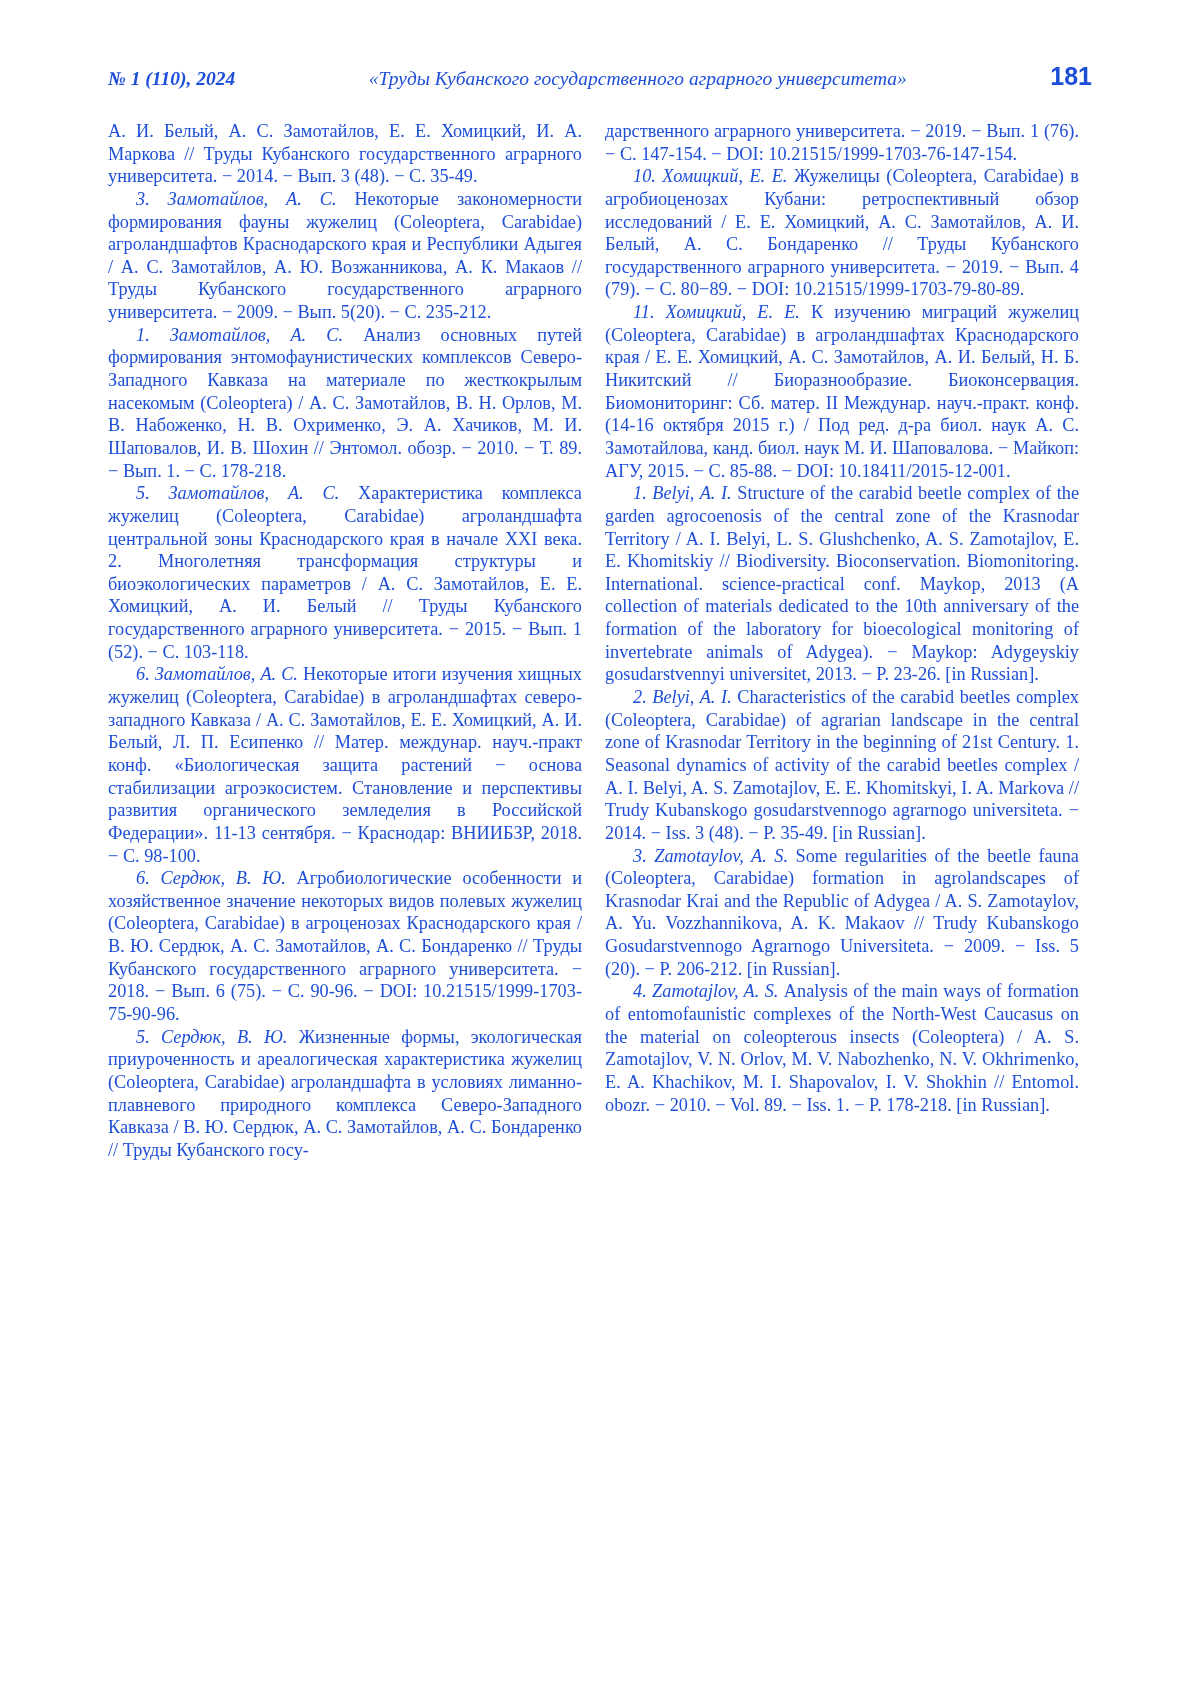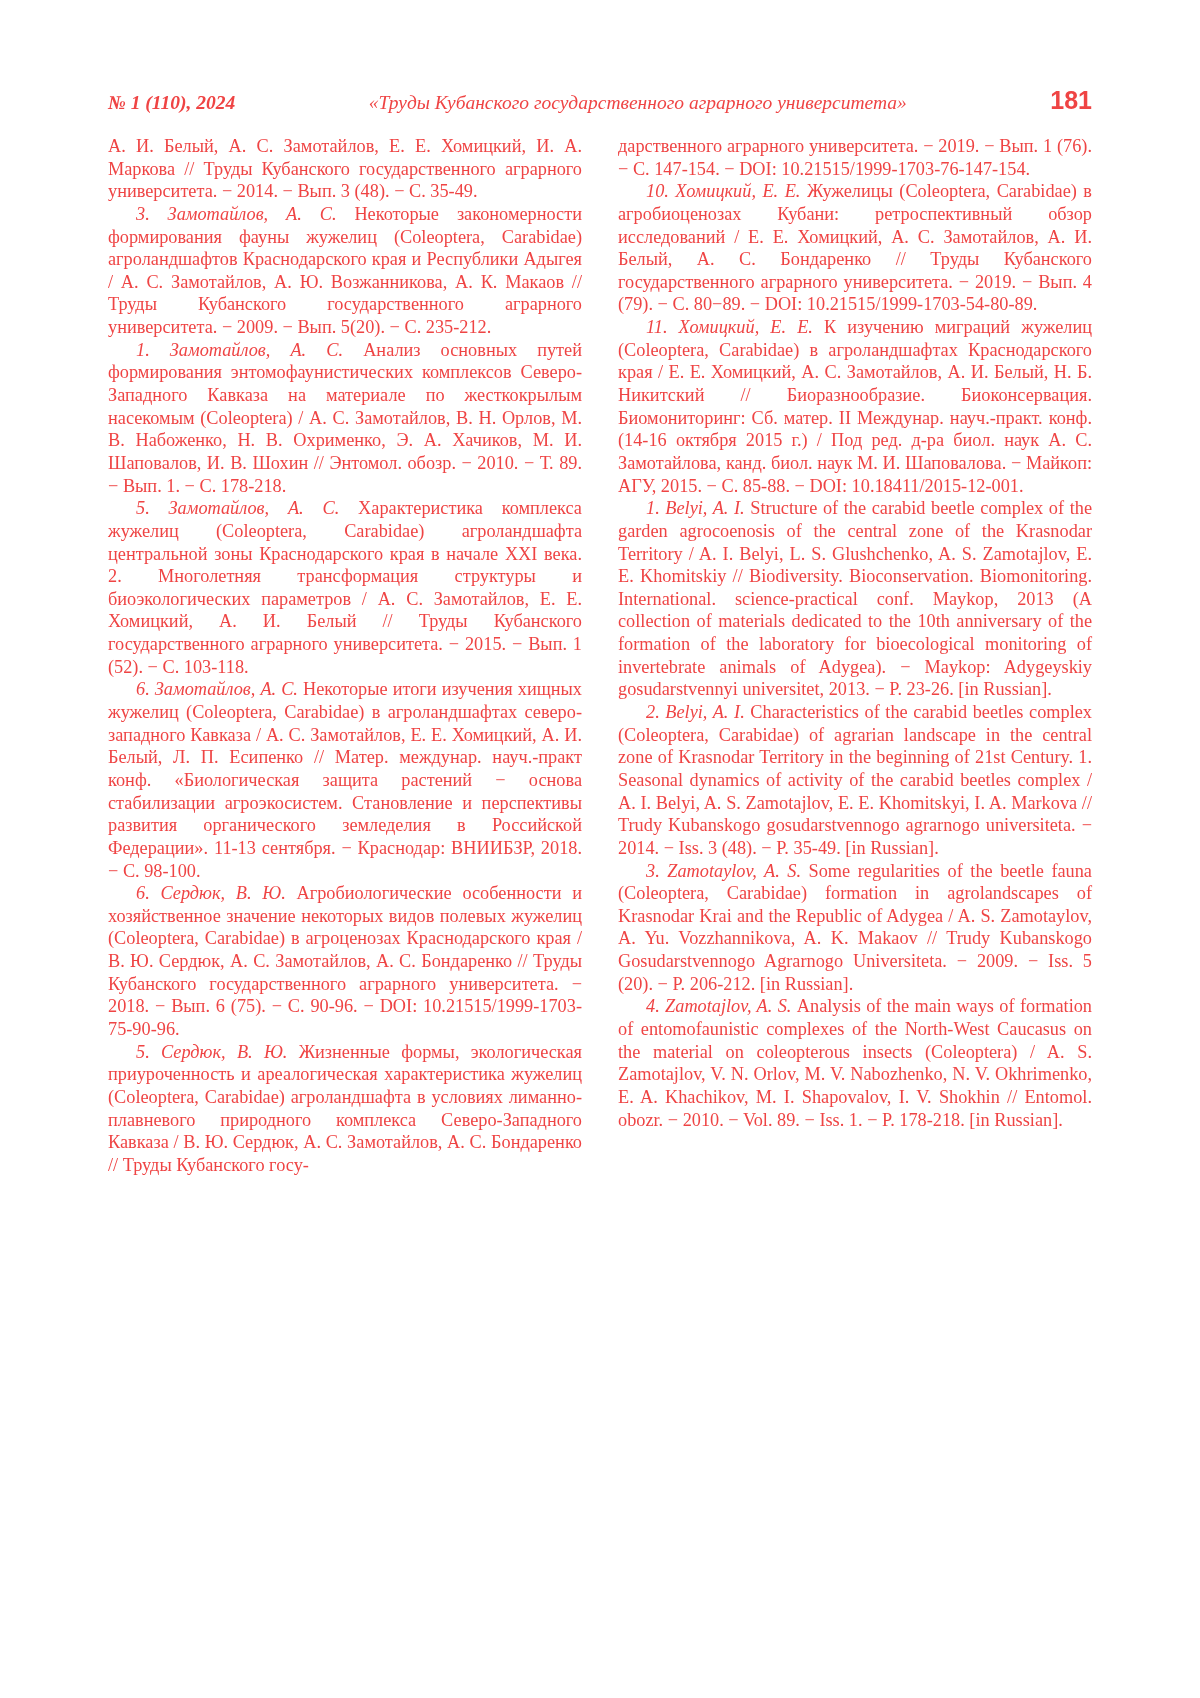--- a/index.html
+++ b/index.html
@@ -7,21 +7,21 @@
     padding: 0;
     background: #ffffff;
   }
   .page {
     width: 1200px;
     height: 1506px;
     position: relative;
     background: #ffffff;
     box-sizing: border-box;
     font-family: "Liberation Serif", serif;
-    color: #ef4444;
+    color: #1d4ed8;
   }
   .header {
     position: absolute;
     top: 62px;
     left: 108px;
     right: 108px;
     display: flex;
     align-items: baseline;
     justify-content: flex-start;
   }
@@ -39,29 +39,28 @@
     font-style: italic;
     font-size: 19.5px;
     padding-right: 10px;
     white-space: nowrap;
   }
   .header-right {
     font-family: "Liberation Sans", sans-serif;
     font-weight: bold;
     font-size: 25px;
     white-space: nowrap;
-    margin-top: 24px;
   }
   .columns {
     position: absolute;
-    top: 135px;
+    top: 120px;
     left: 108px;
     width: 984px;
     display: flex;
-    gap: 36px;
+    gap: 23px;
   }
   .col {
     width: 474px;
   }
   p.ref {
     margin: 0;
     font-size: 18.3px;
     line-height: 1.238;
     text-align: justify;
     text-indent: 28px;
@@ -106,21 +105,21 @@
           <p class="ref"><em>5. Замотайлов, А. С. </em><span>Характеристика комплекса жужелиц (Coleoptera, Carabidae) агроландшафта центральной зоны Краснодарского края в начале XXI века. 2. Многолетняя трансформация структуры и биоэкологических параметров / А. С. Замотайлов, Е. Е. Хомицкий, А. И. Белый // Труды Кубанского государственного аграрного университета. − 2015. − Вып. 1 (52). − С. 103-118.</span></p>
           <p class="ref"><em>6. Замотайлов, А. С. </em><span>Некоторые итоги изучения хищных жужелиц (Coleoptera, Carabidae) в агроландшафтах северо-западного Кавказа / А. С. Замотайлов, Е. Е. Хомицкий, А. И. Белый, Л. П. Есипенко // Матер. междунар. науч.-практ конф. «Биологическая защита растений − основа стабилизации агроэкосистем. Становление и перспективы развития органического земледелия в Российской Федерации». 11-13 сентября. − Краснодар: ВНИИБЗР, 2018. − С. 98-100.</span></p>
           <p class="ref"><em>6. Сердюк, В. Ю. </em><span>Агробиологические особенности и хозяйственное значение некоторых видов полевых жужелиц (Coleoptera, Carabidae) в агроценозах Краснодарского края / В. Ю. Сердюк, А. С. Замотайлов, А. С. Бондаренко // Труды Кубанского государственного аграрного университета. − 2018. − Вып. 6 (75). − С. 90-96. − DOI: 10.21515/1999-1703-75-90-96.</span></p>
           <p class="ref"><em>5. Сердюк, В. Ю. </em><span>Жизненные формы, экологическая приуроченность и ареалогическая характеристика жужелиц (Coleoptera, Carabidae) агроландшафта в условиях лиманно-плавневого природного комплекса Северо-Западного Кавказа / В. Ю. Сердюк, А. С. Замотайлов, А. С. Бондаренко // Труды Кубанского госу-</span></p>
         </div>
     </div>
 
     <div class="col">
       <div id="right-refs-before">
           <p class="ref first"><span>дарственного аграрного университета. − 2019. − Вып. 1 (76). − С. 147-154. − DOI: 10.21515/1999-1703-76-147-154.</span></p>
-          <p class="ref"><em>10. Хомицкий, Е. Е. </em><span>Жужелицы (Coleoptera, Carabidae) в агробиоценозах Кубани: ретроспективный обзор исследований / Е. Е. Хомицкий, А. С. Замотайлов, А. И. Белый, А. С. Бондаренко // Труды Кубанского государственного аграрного университета. − 2019. − Вып. 4 (79). − С. 80−89. − DOI: 10.21515/1999-1703-54-80-89.</span></p>
+          <p class="ref"><em>10. Хомицкий, Е. Е. </em><span>Жужелицы (Coleoptera, Carabidae) в агробиоценозах Кубани: ретроспективный обзор исследований / Е. Е. Хомицкий, А. С. Замотайлов, А. И. Белый, А. С. Бондаренко // Труды Кубанского государственного аграрного университета. − 2019. − Вып. 4 (79). − С. 80−89. − DOI: 10.21515/1999-1703-79-80-89.</span></p>
           <p class="ref"><em>11. Хомицкий, Е. Е. </em><span>К изучению миграций жужелиц (Coleoptera, Carabidae) в агроландшафтах Краснодарского края / Е. Е. Хомицкий, А. С. Замотайлов, А. И. Белый, Н. Б. Никитский // Биоразнообразие. Биоконсервация. Биомониторинг: Сб. матер. II Междунар. науч.-практ. конф. (14-16 октября 2015 г.) / Под ред. д-ра биол. наук А. С. Замотайлова, канд. биол. наук М. И. Шаповалова. − Майкоп: АГУ, 2015. − С. 85-88. − DOI: 10.18411/2015-12-001.</span></p>
         </div>
       <div id="right-refs-after">
           <p class="ref"><em>1. Belyi, A. I. </em><span>Structure of the carabid beetle complex of the garden agrocoenosis of the central zone of the Krasnodar Territory / A. I. Belyi, L. S. Glushchenko, A. S. Zamotajlov, E. E. Khomitskiy // Biodiversity. Bioconservation. Biomonitoring. International. science-practical conf. Maykop, 2013 (A collection of materials dedicated to the 10th anniversary of the formation of the laboratory for bioecological monitoring of invertebrate animals of Adygea). − Maykop: Adygeyskiy gosudarstvennyi universitet, 2013. − P. 23-26. [in Russian].</span></p>
           <p class="ref"><em>2. Belyi, A. I. </em><span>Characteristics of the carabid beetles complex (Coleoptera, Carabidae) of agrarian landscape in the central zone of Krasnodar Territory in the beginning of 21st Century. 1. Seasonal dynamics of activity of the carabid beetles complex / A. I. Belyi, A. S. Zamotajlov, E. E. Khomitskyi, I. A. Markova // Trudy Kubanskogo gosudarstvennogo agrarnogo universiteta. − 2014. − Iss. 3 (48). − P. 35-49. [in Russian].</span></p>
           <p class="ref"><em>3. Zamotaylov, A. S. </em><span>Some regularities of the beetle fauna (Coleoptera, Carabidae) formation in agrolandscapes of Krasnodar Krai and the Republic of Adygea / A. S. Zamotaylov, A. Yu. Vozzhannikova, A. K. Makaov // Trudy Kubanskogo Gosudarstvennogo Agrarnogo Universiteta. − 2009. − Iss. 5 (20). − P. 206-212. [in Russian].</span></p>
           <p class="ref"><em>4. Zamotajlov, A. S. </em><span>Analysis of the main ways of formation of entomofaunistic complexes of the North-West Caucasus on the material on coleopterous insects (Coleoptera) / A. S. Zamotajlov, V. N. Orlov, M. V. Nabozhenko, N. V. Okhrimenko, E. A. Khachikov, M. I. Shapovalov, I. V. Shokhin // Entomol. obozr. − 2010. − Vol. 89. − Iss. 1. − P. 178-218. [in Russian].</span></p>
         </div>
     </div>
 

